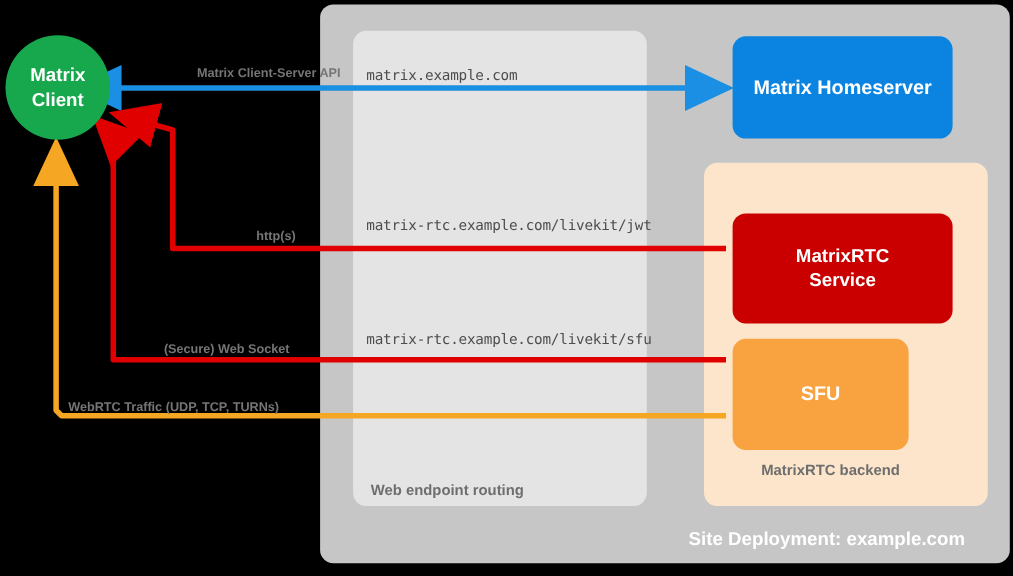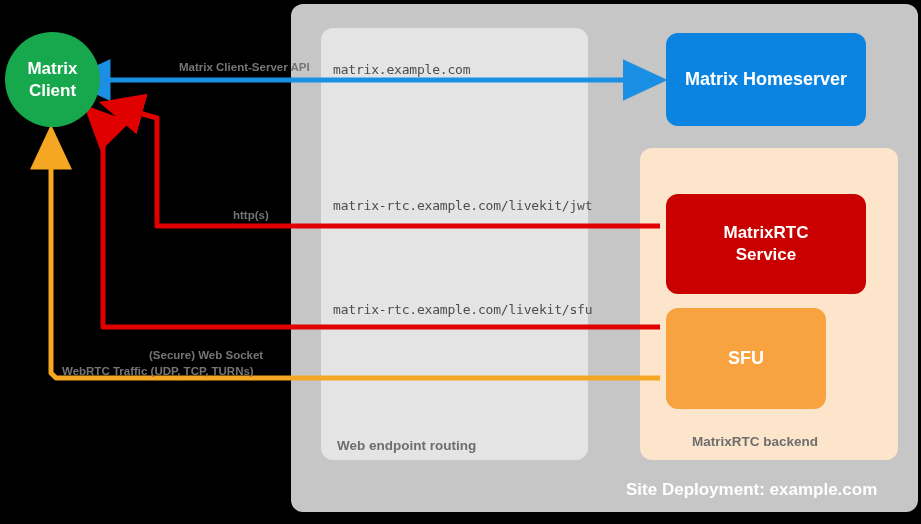--- a/index.html
+++ b/index.html
@@ -42,26 +42,26 @@
   
   .lbl{position:absolute;white-space:nowrap;}
   .lbl-panel{color:#6e6e6e;font-weight:bold;font-size:13.5px;}
   .lbl-site{color:#ffffff;font-weight:bold;font-size:17px;}
   .lbl-proto{color:#757575;font-weight:bold;font-size:11.5px;}
   .lbl-url{
     color:#4d4d4d;font-family:"DejaVu Sans Mono", monospace;font-size:13px;
     letter-spacing:-0.2px;
   }
   .lbl-routing{left:337px;top:438px;text-align:center;}
-  .lbl-backend{left:656px;top:434px;padding-left:36px;}
+  .lbl-backend{left:656px;top:420px;padding-left:36px;}
   .lbl-site-dep{left:626px;top:480px;}
 
   .lbl-csapi{left:131px;top:61px;padding-left:48px;}
   .lbl-https{left:233px;top:209px;}
-  .lbl-ws{left:149px;top:312px;margin-top:37px;}
+  .lbl-ws{left:149px;top:312px;}
   .lbl-webrtc{left:62px;top:365px;text-align:center;}
 
   .url-matrix{left:333px;top:62px;}
   .url-jwt{left:333px;top:198px;}
   .url-sfu{left:333px;top:302px;}
 </style>
 </head>
 <body>
 
 <div id="stage">

